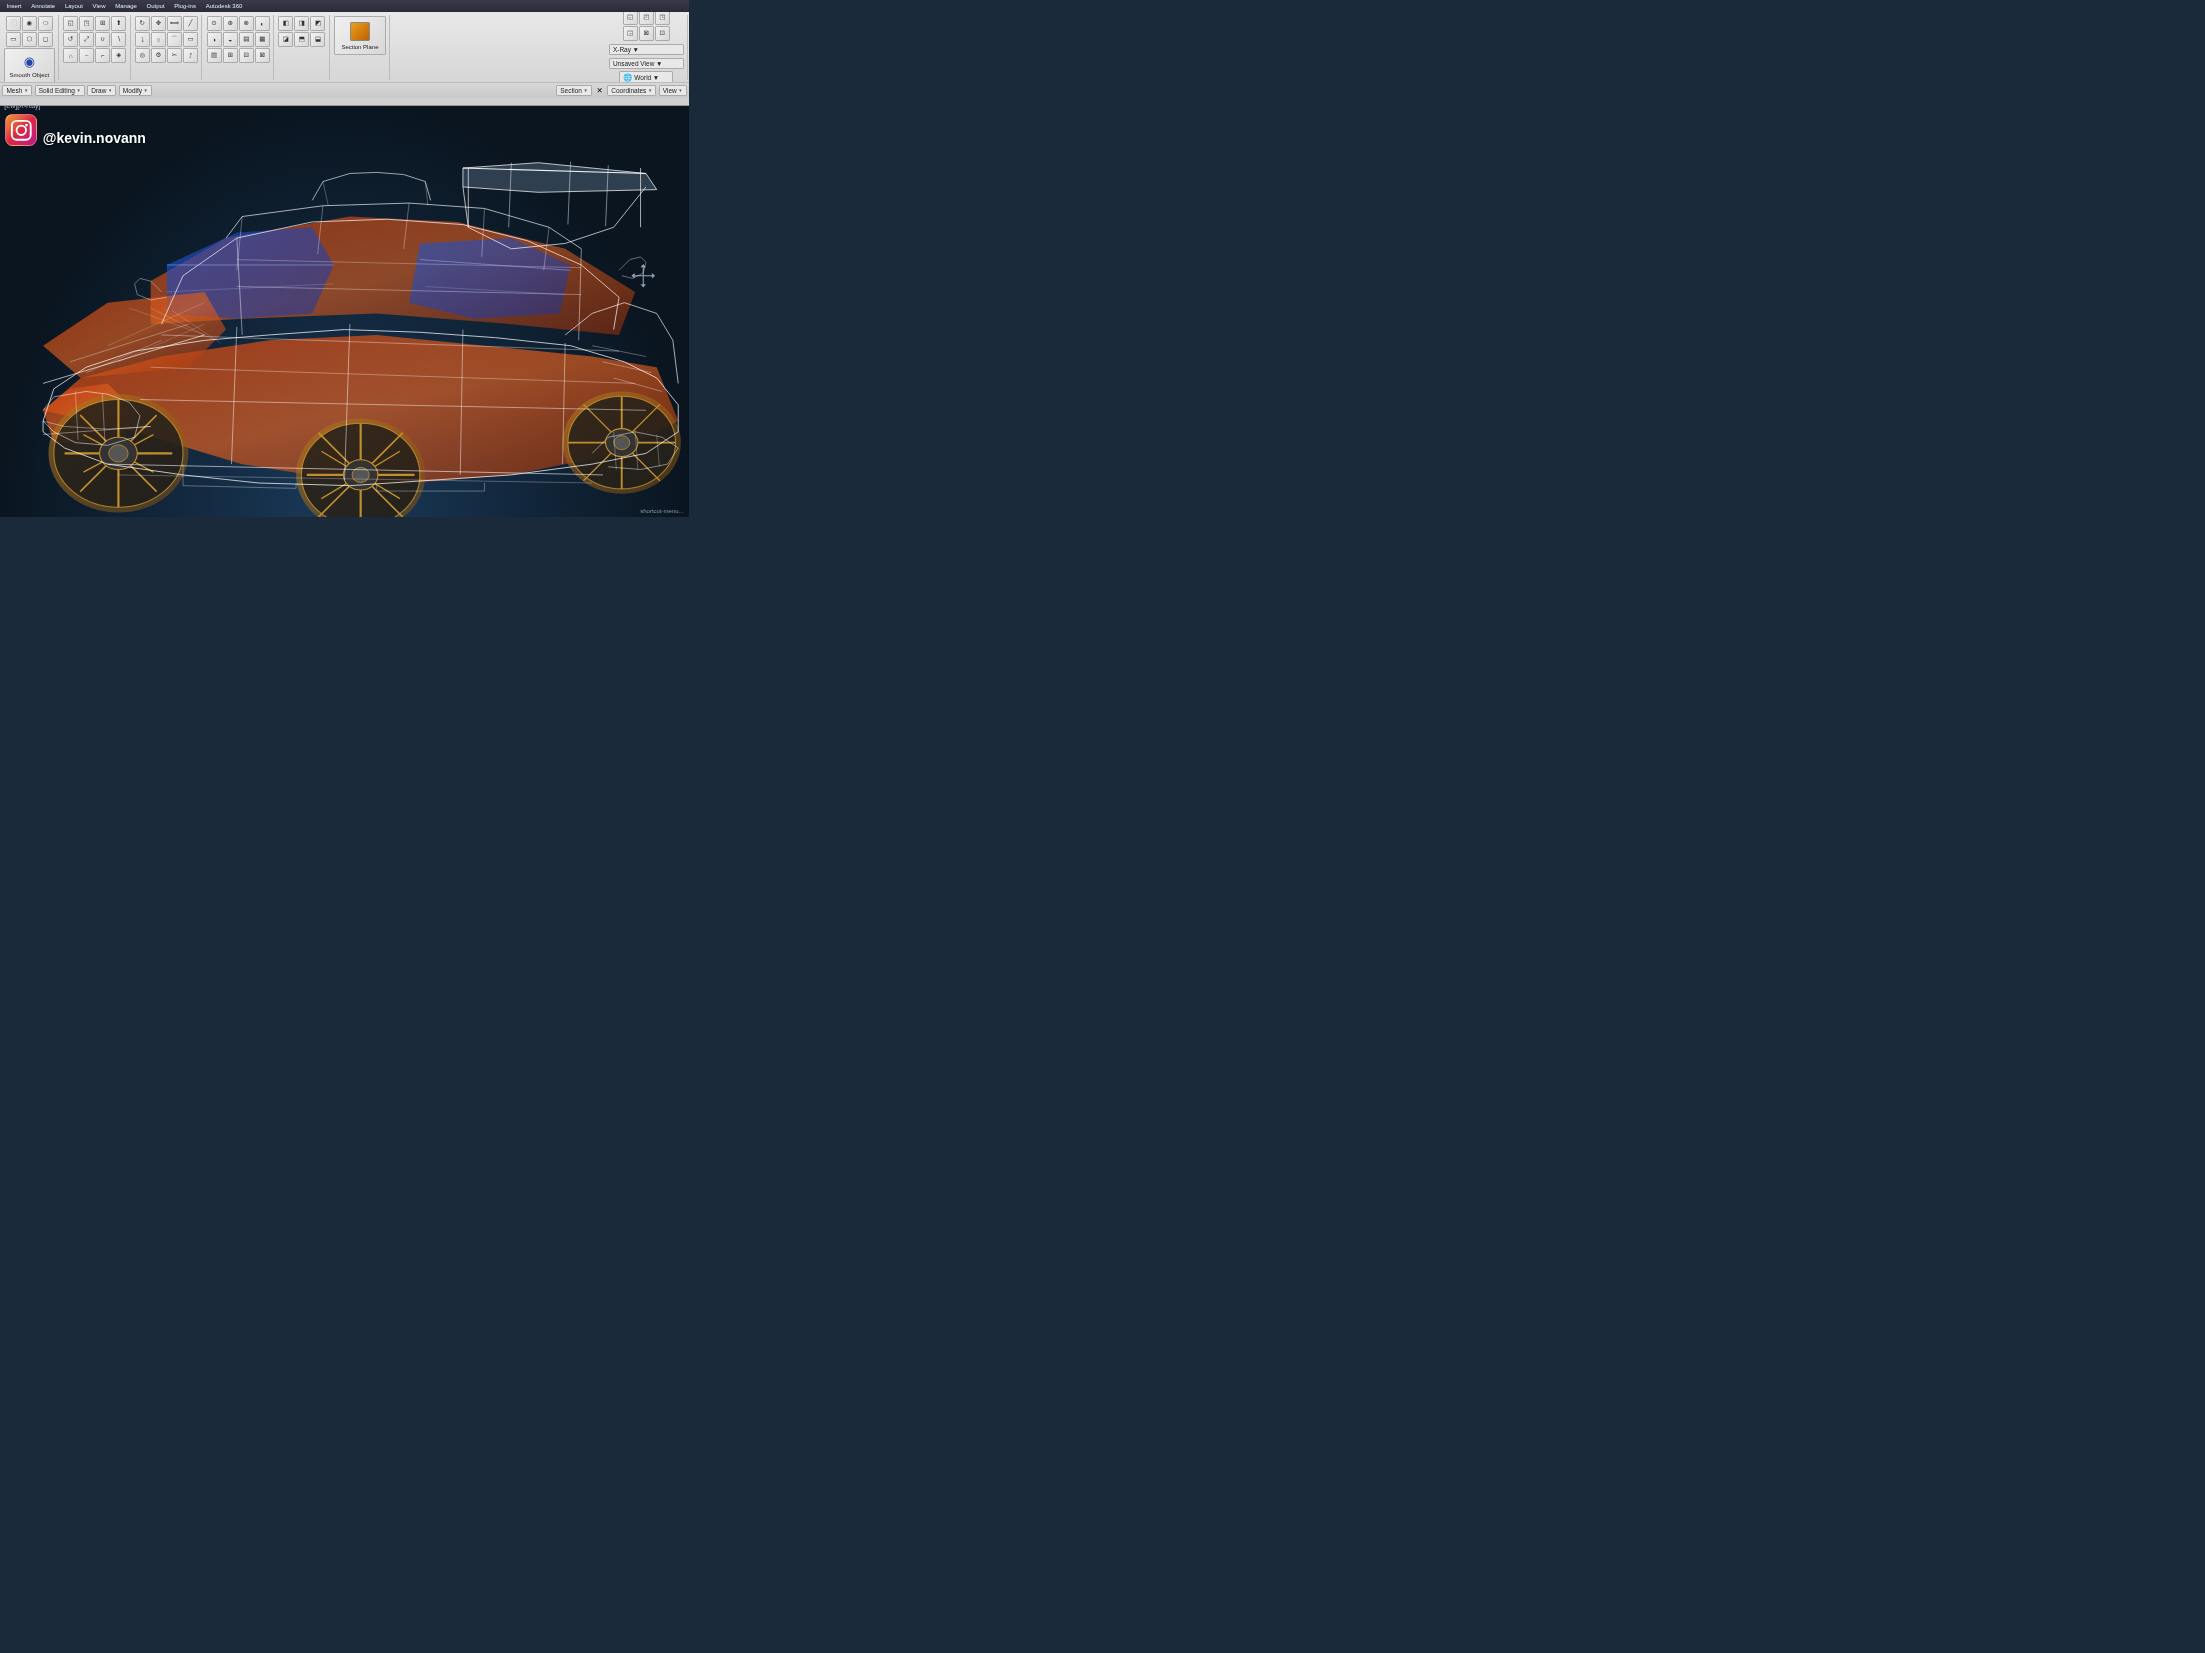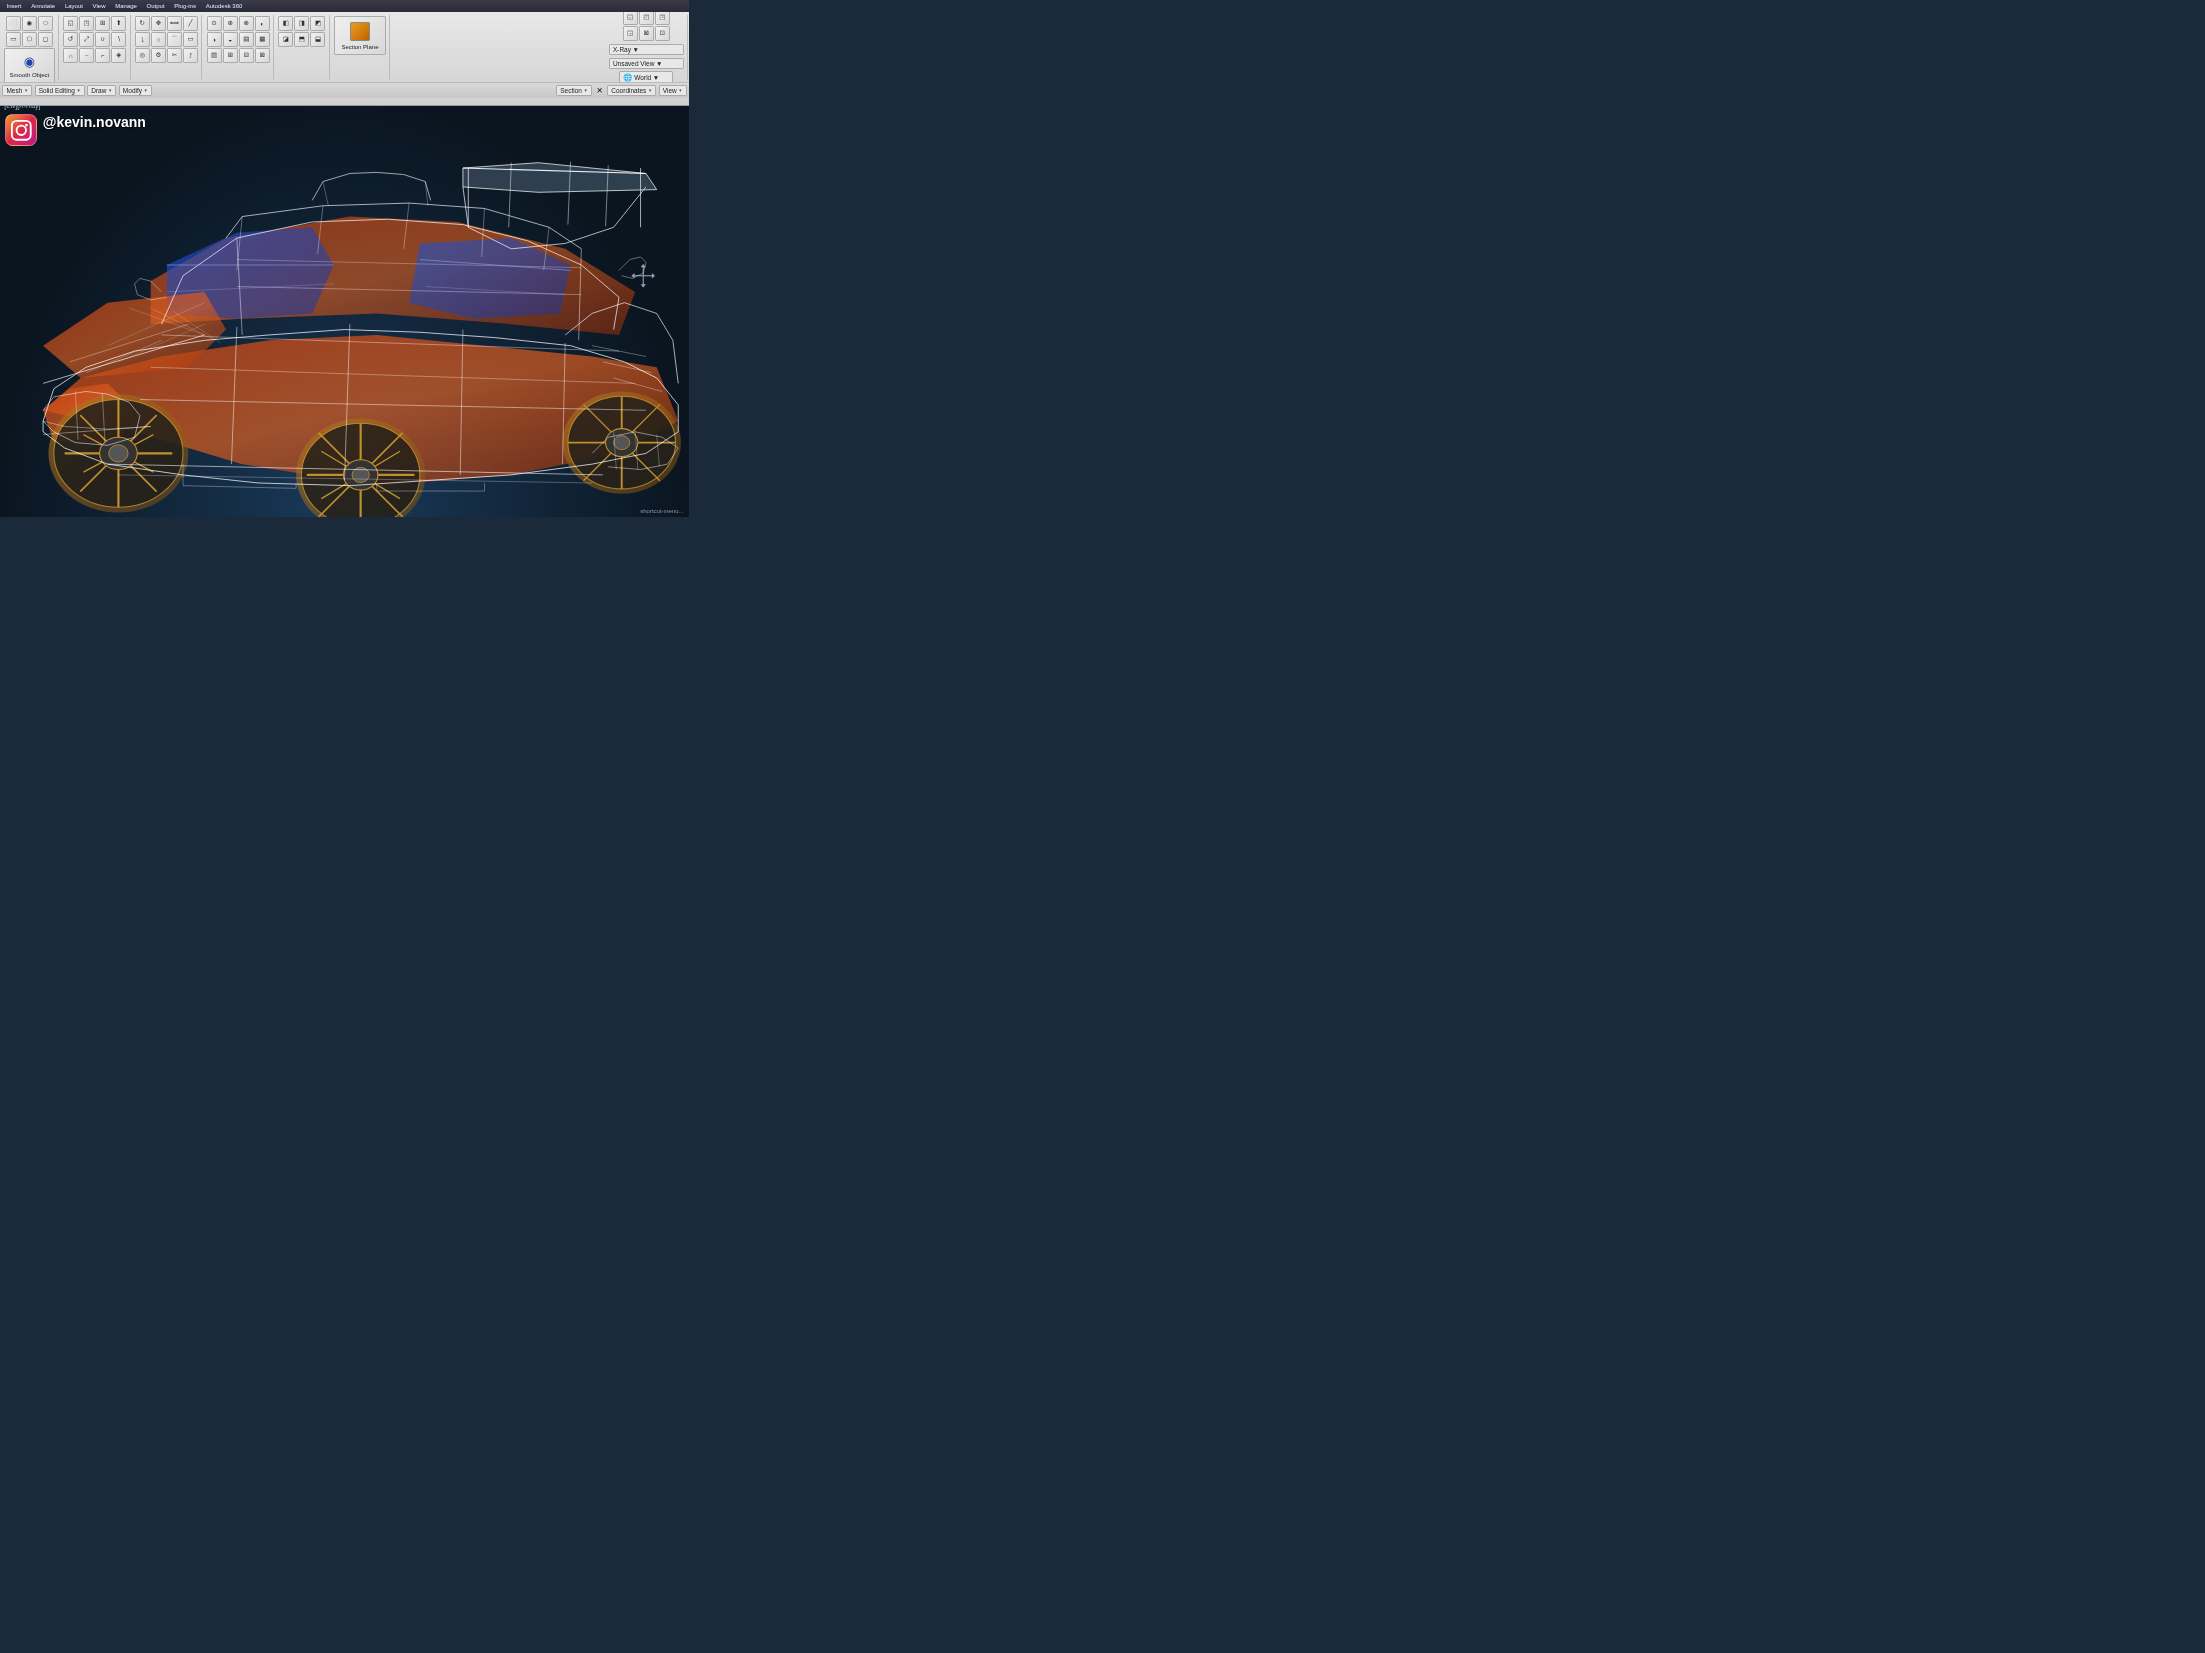--- a/index.html
+++ b/index.html
@@ -206,21 +206,21 @@
       font-weight: 500;
       z-index: 10;
     }
 
     
     .instagram-overlay {
       position: absolute;
       top: 16px;
       left: 5.4px;
       display: flex;
-      align-items: flex-start;
+      align-items: flex-end;
       gap: 5.4px;
       z-index: 20;
     }
 
     .instagram-icon {
       width: 32px;
       height: 32px;
       border-radius: 7.5px;
       background: linear-gradient(135deg, #f09433 0%, #e6683c 25%, #dc2743 50%, #cc2366 75%, #bc1888 100%);
       display: flex;

